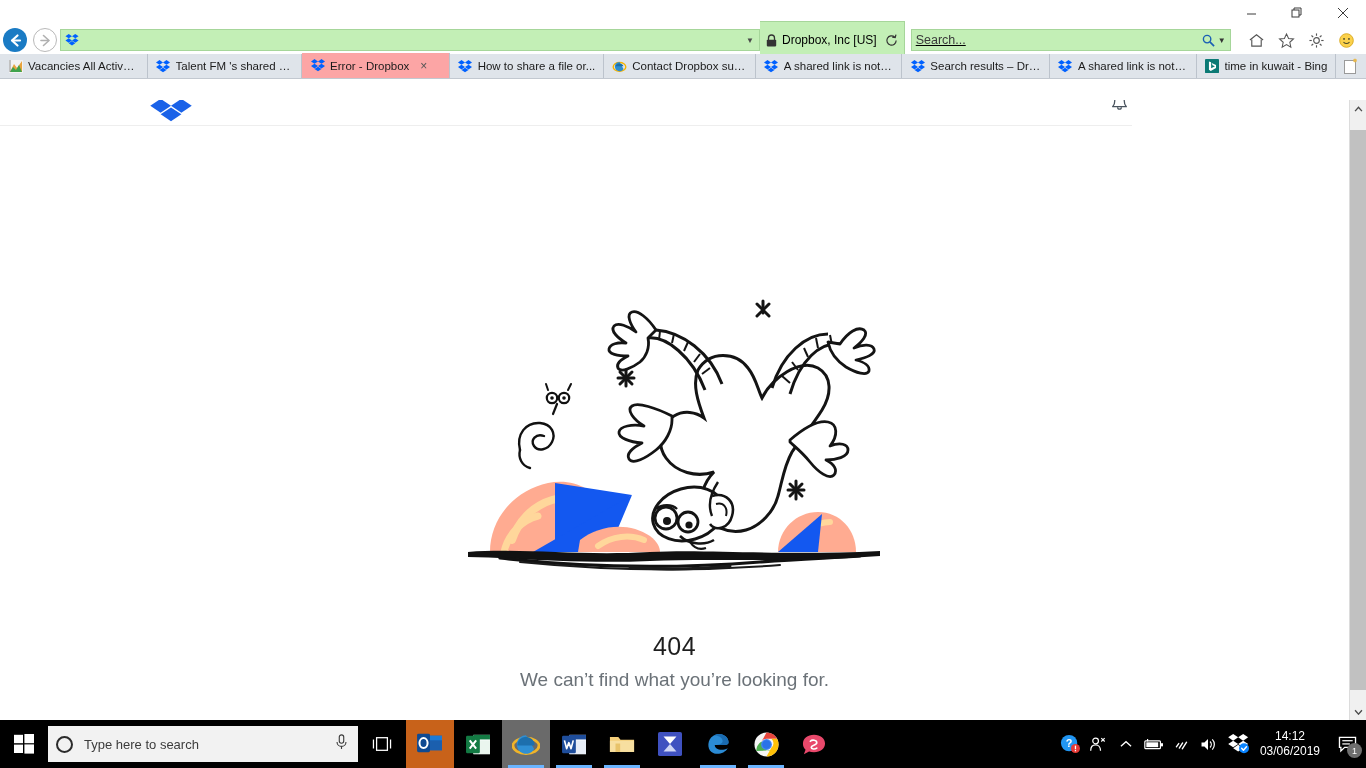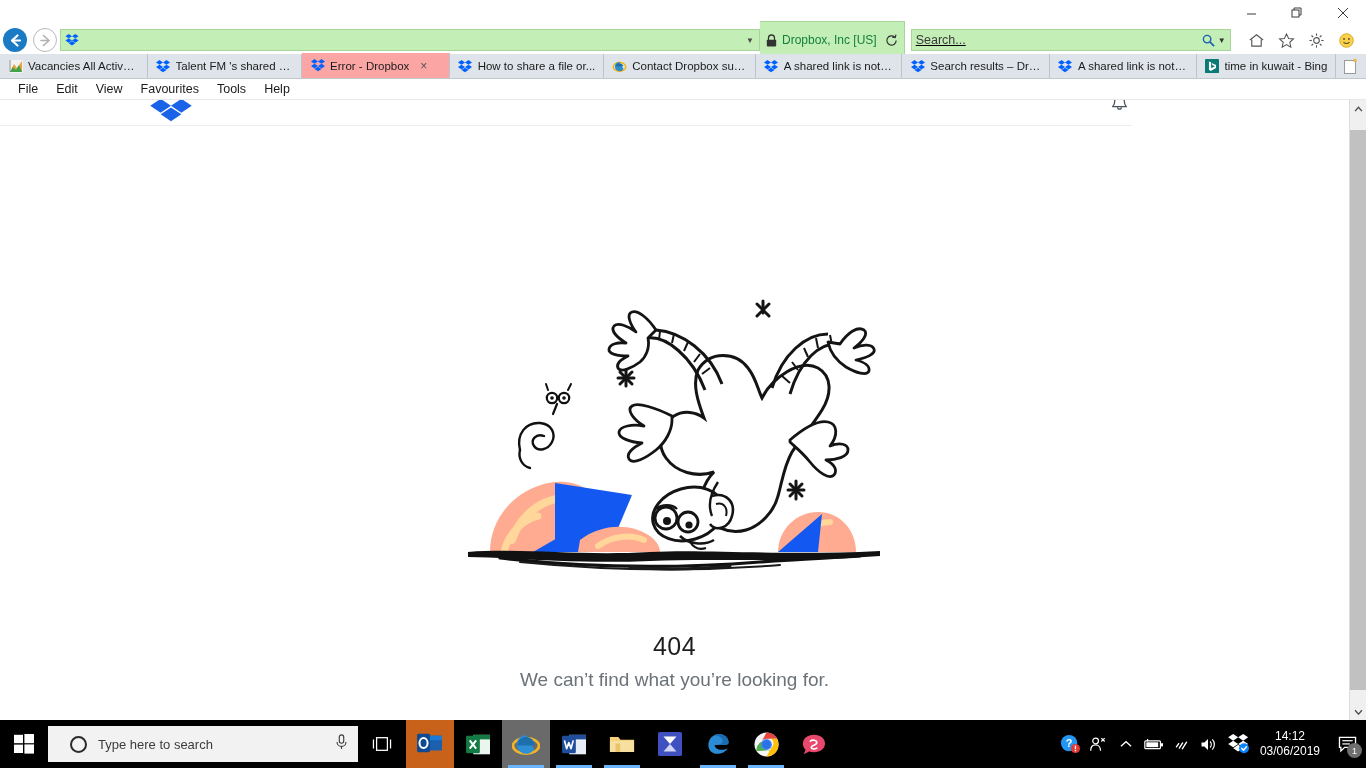--- a/index.html
+++ b/index.html
@@ -52,21 +52,21 @@
     letter-spacing: -0.1px;
   }
   .urlcaret {
     position: absolute; right: 5px; top: 50%; transform: translateY(-50%);
     color: #4a4a4a; font-size: 8px;
   }
   .secbox {
     flex: 0 0 auto; height: 38px; background: #c3efb6;
     border: 1px solid #a6d69a; border-left: none;
     display: flex; align-items: center; gap: 5px; padding: 0 6px;
-    font-size: 12px; color: #15803d;
+    font-size: 12px; color: #000000;
   }
   .searchbox {
     flex: 0 0 auto; width: 320px; height: 22px; margin-left: 6px;
     background: #c3efb6; border: 1px solid #a6d69a;
     display: flex; align-items: center; padding: 0 4px;
     position: relative;
     text-decoration: underline;
   }
   .searchbox .ph { font-size: 12.5px; color: #3a3a3a; }
   .searchbox .right { position: absolute; right: 4px; display: flex; align-items: center; gap: 3px; }
@@ -148,21 +148,21 @@
   }
 
   
   .taskbar {
     position: absolute; bottom: 0; left: 0; width: 1366px; height: 48px;
     background: #000000; display: flex; align-items: center;
   }
   .startbtn { width: 48px; height: 48px; display: flex; align-items: center; justify-content: center; }
   .tsearch {
     width: 310px; height: 36px; background: #f2f2f2;
-    display: flex; align-items: center; padding: 0 22px;
+    display: flex; align-items: center; padding: 0 8px;
     position: relative;
   }
   .tsearch .ring {
     width: 17px; height: 17px; border: 2px solid #2b2b2b; border-radius: 50%;
     flex: 0 0 auto;
   }
   .tsearch .tstext { font-size: 13px; color: #3c3c3c; margin-left: 11px; }
   .tsearch .mic { position: absolute; right: 10px; color: #3c3c3c; }
   .taskview { width: 48px; height: 48px; display: flex; align-items: center; justify-content: center; }
   .tbapps { display: flex; align-items: center; height: 48px; }
@@ -422,28 +422,20 @@
         <g stroke="#e8b84b" stroke-width="1.2">
           <line x1="12" y1="0.8" x2="12" y2="4.2"></line>
             <line x1="10.3" y1="2.5" x2="13.7" y2="2.5"></line>
           <line x1="10.7" y1="1.2" x2="13.3" y2="3.8"></line>
             <line x1="13.3" y1="1.2" x2="10.7" y2="3.8"></line>
         </g>
       </svg>
     </div>
   </div>
 
-  <div class="menubar">
-    <span class="menuitem">File</span>
-    <span class="menuitem">Edit</span>
-    <span class="menuitem">View</span>
-    <span class="menuitem">Favourites</span>
-    <span class="menuitem">Tools</span>
-    <span class="menuitem">Help</span>
-  </div>
 
   <div class="viewport">
     <div class="pagecontent">
 
       <div class="site-header">
         <span>
           <svg width="42" height="38" viewBox="0 0 24 22">
             <polygon points="6,0 0,4 6,8 12,4" fill="#1a62e8"></polygon>
             <polygon points="18,0 12,4 18,8 24,4" fill="#1a62e8"></polygon>
             <polygon points="6,8 0,12 6,16 12,12" fill="#1a62e8"></polygon>

